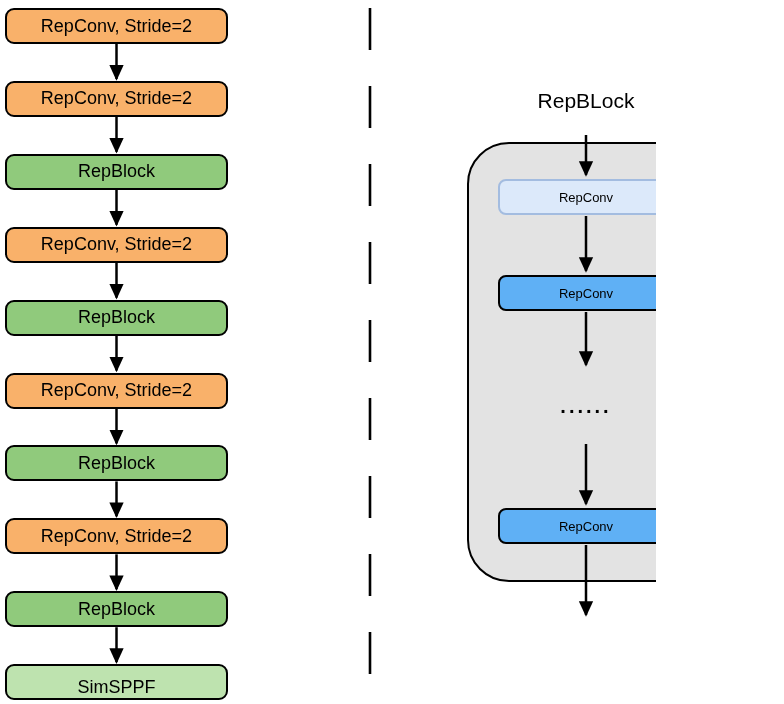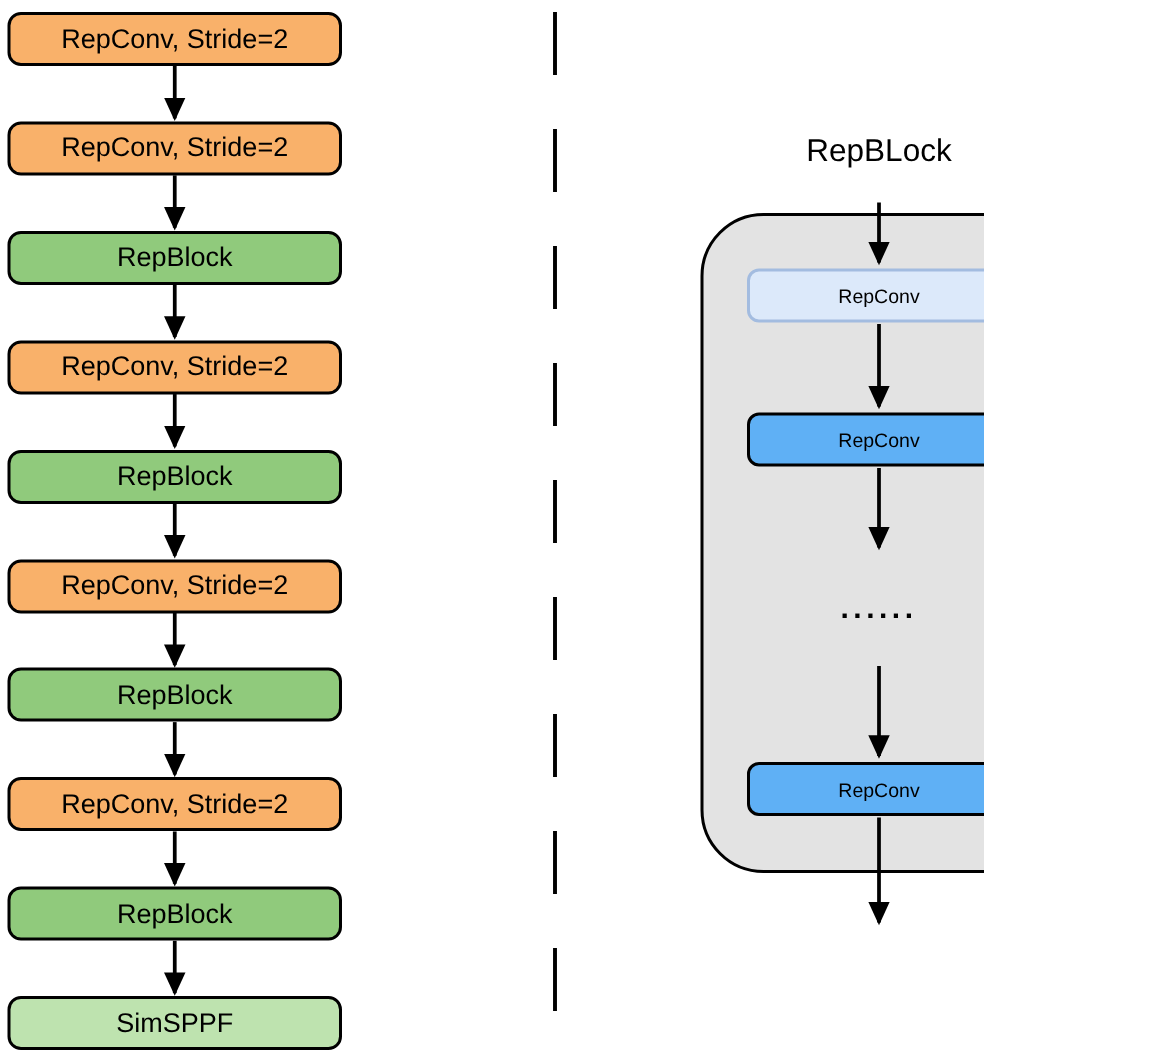--- a/index.html
+++ b/index.html
@@ -25,21 +25,21 @@
     border: 2px solid var(--border-black, #000);
     border-radius: 9px;
     display: flex;
     align-items: center;
     justify-content: center;
     font-size: 18px;
     z-index: 3;
   }
   .type-conv  { background: var(--orange, #F9B16A); }
   .type-block { background: var(--green, #90CA7C); }
-  .type-sppf  { background: var(--light-green, #BEE3AF); }
+  .type-sppf  { background: var(--light-green, #BEE3AF); align-items: flex-end; }
 
   
   #overlay {
     position: absolute;
     left: 0; top: 0;
     width: 784px; height: 704px;
     z-index: 2;
   }
 
   

